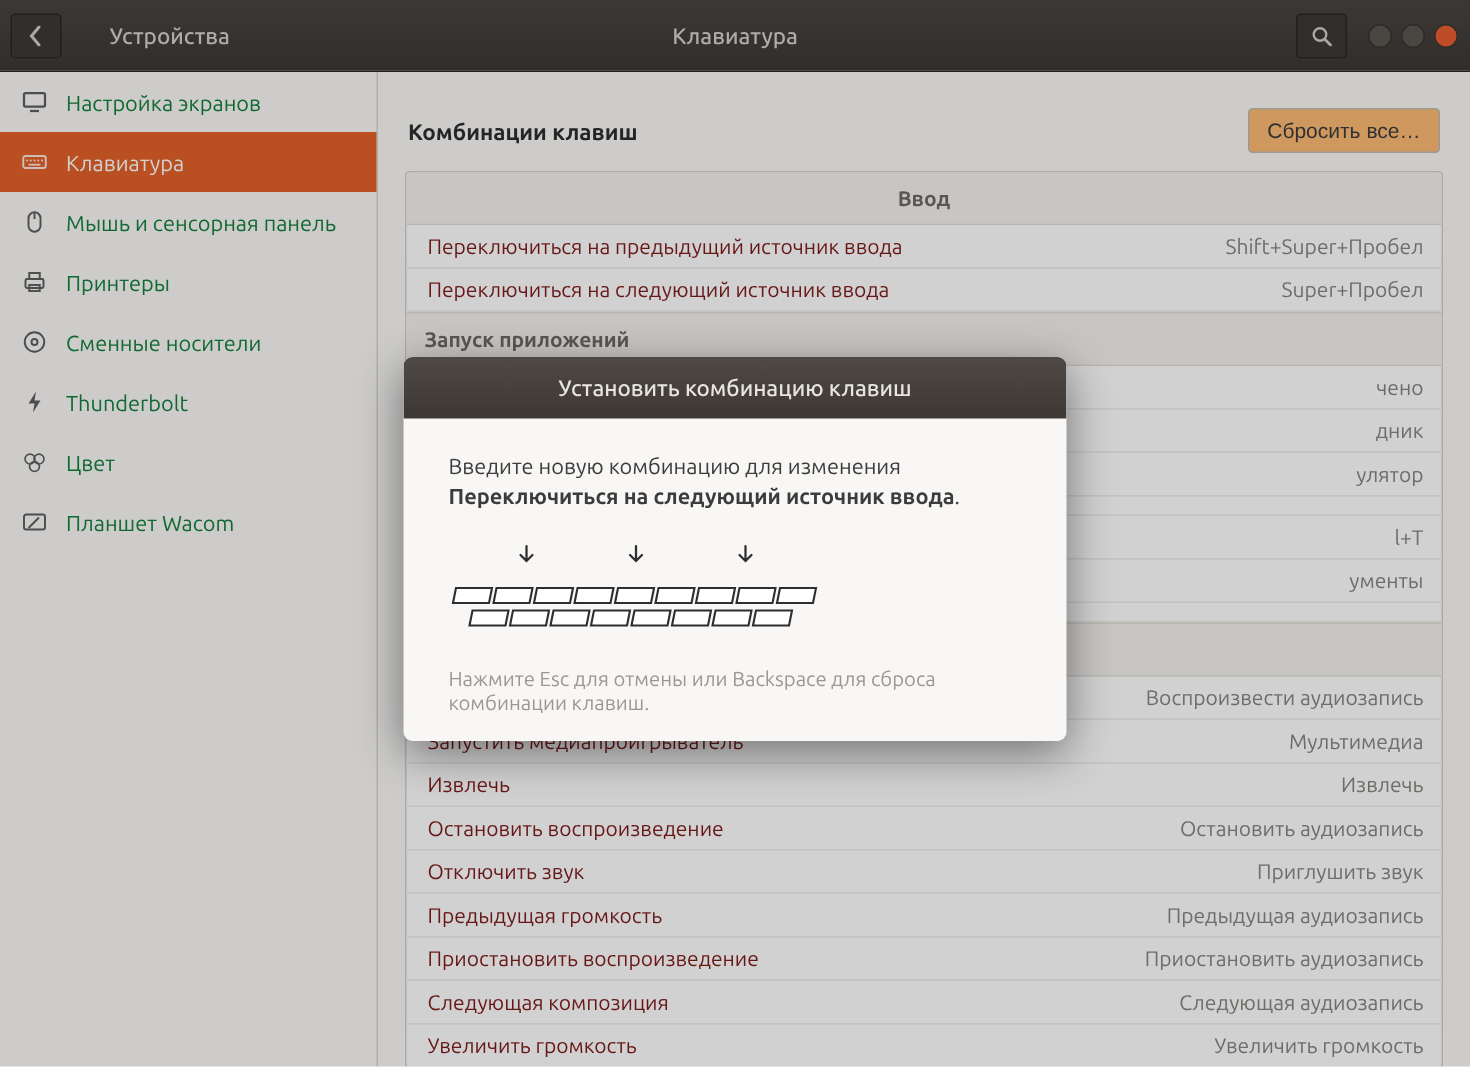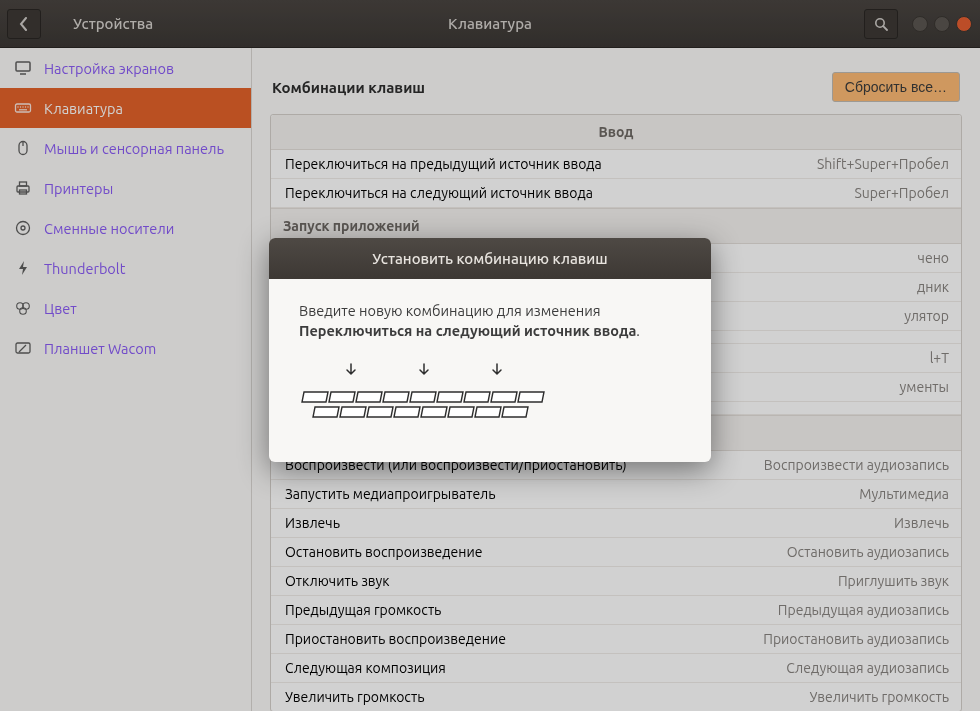--- a/index.html
+++ b/index.html
@@ -68,21 +68,21 @@
 .sidebar {
   width: 252px;
   background: #faf9f8;
   border-right: 1px solid #d9d6d2;
 }
 .sidebar-item {
   display: flex;
   align-items: center;
   gap: 12px;
   padding: 11px 14px;
-  color: #8b5cf6;
+  color: #15803d;
   font-size: 14.5px;
   cursor: pointer;
 }
 .sidebar-item.active {
   background: #e3622a;
   color: #fff;
 }
 .side-icon { width: 18px; height: 18px; display:flex; align-items:center; justify-content:center; opacity:.85; }
 .content {
   flex: 1;
@@ -123,21 +123,21 @@
 }
 .section-header:first-child { border-top: none; border-radius: 3px 3px 0 0; text-align: center; }
 .row {
   display: flex;
   justify-content: space-between;
   padding: 6px 12px 6px 14px;
   border-bottom: 1px solid #efece8;
   cursor:pointer;
 }
 .row:last-child { border-bottom: none; }
-.row .label { color: #000000; }
+.row .label { color: #7f1d1d; }
 .row .accel { color: #888480; }
 .overlay {
   position: absolute;
   inset: 0;
   background: rgba(0,0,0,0.18);
   display: flex;
   align-items: flex-start;
   justify-content: center;
 }
 .dialog {
@@ -389,15 +389,16 @@
                 <path d="M59 8 h24 l-2 10 h-24 z"></path>
                 <path d="M86 8 h24 l-2 10 h-24 z"></path>
                 <path d="M113 8 h24 l-2 10 h-24 z"></path>
                 <path d="M140 8 h24 l-2 10 h-24 z"></path>
                 <path d="M167 8 h24 l-2 10 h-24 z"></path>
                 <path d="M194 8 h24 l-2 10 h-24 z"></path>
             </g>
           </g>
         </svg>
       </div>
+      <p class="dialog-footer">Нажмите Esc для отмены или Backspace для сброса комбинации клавиш.</p>
     </div>
   </div>
 </div>
 
 </body></html>

